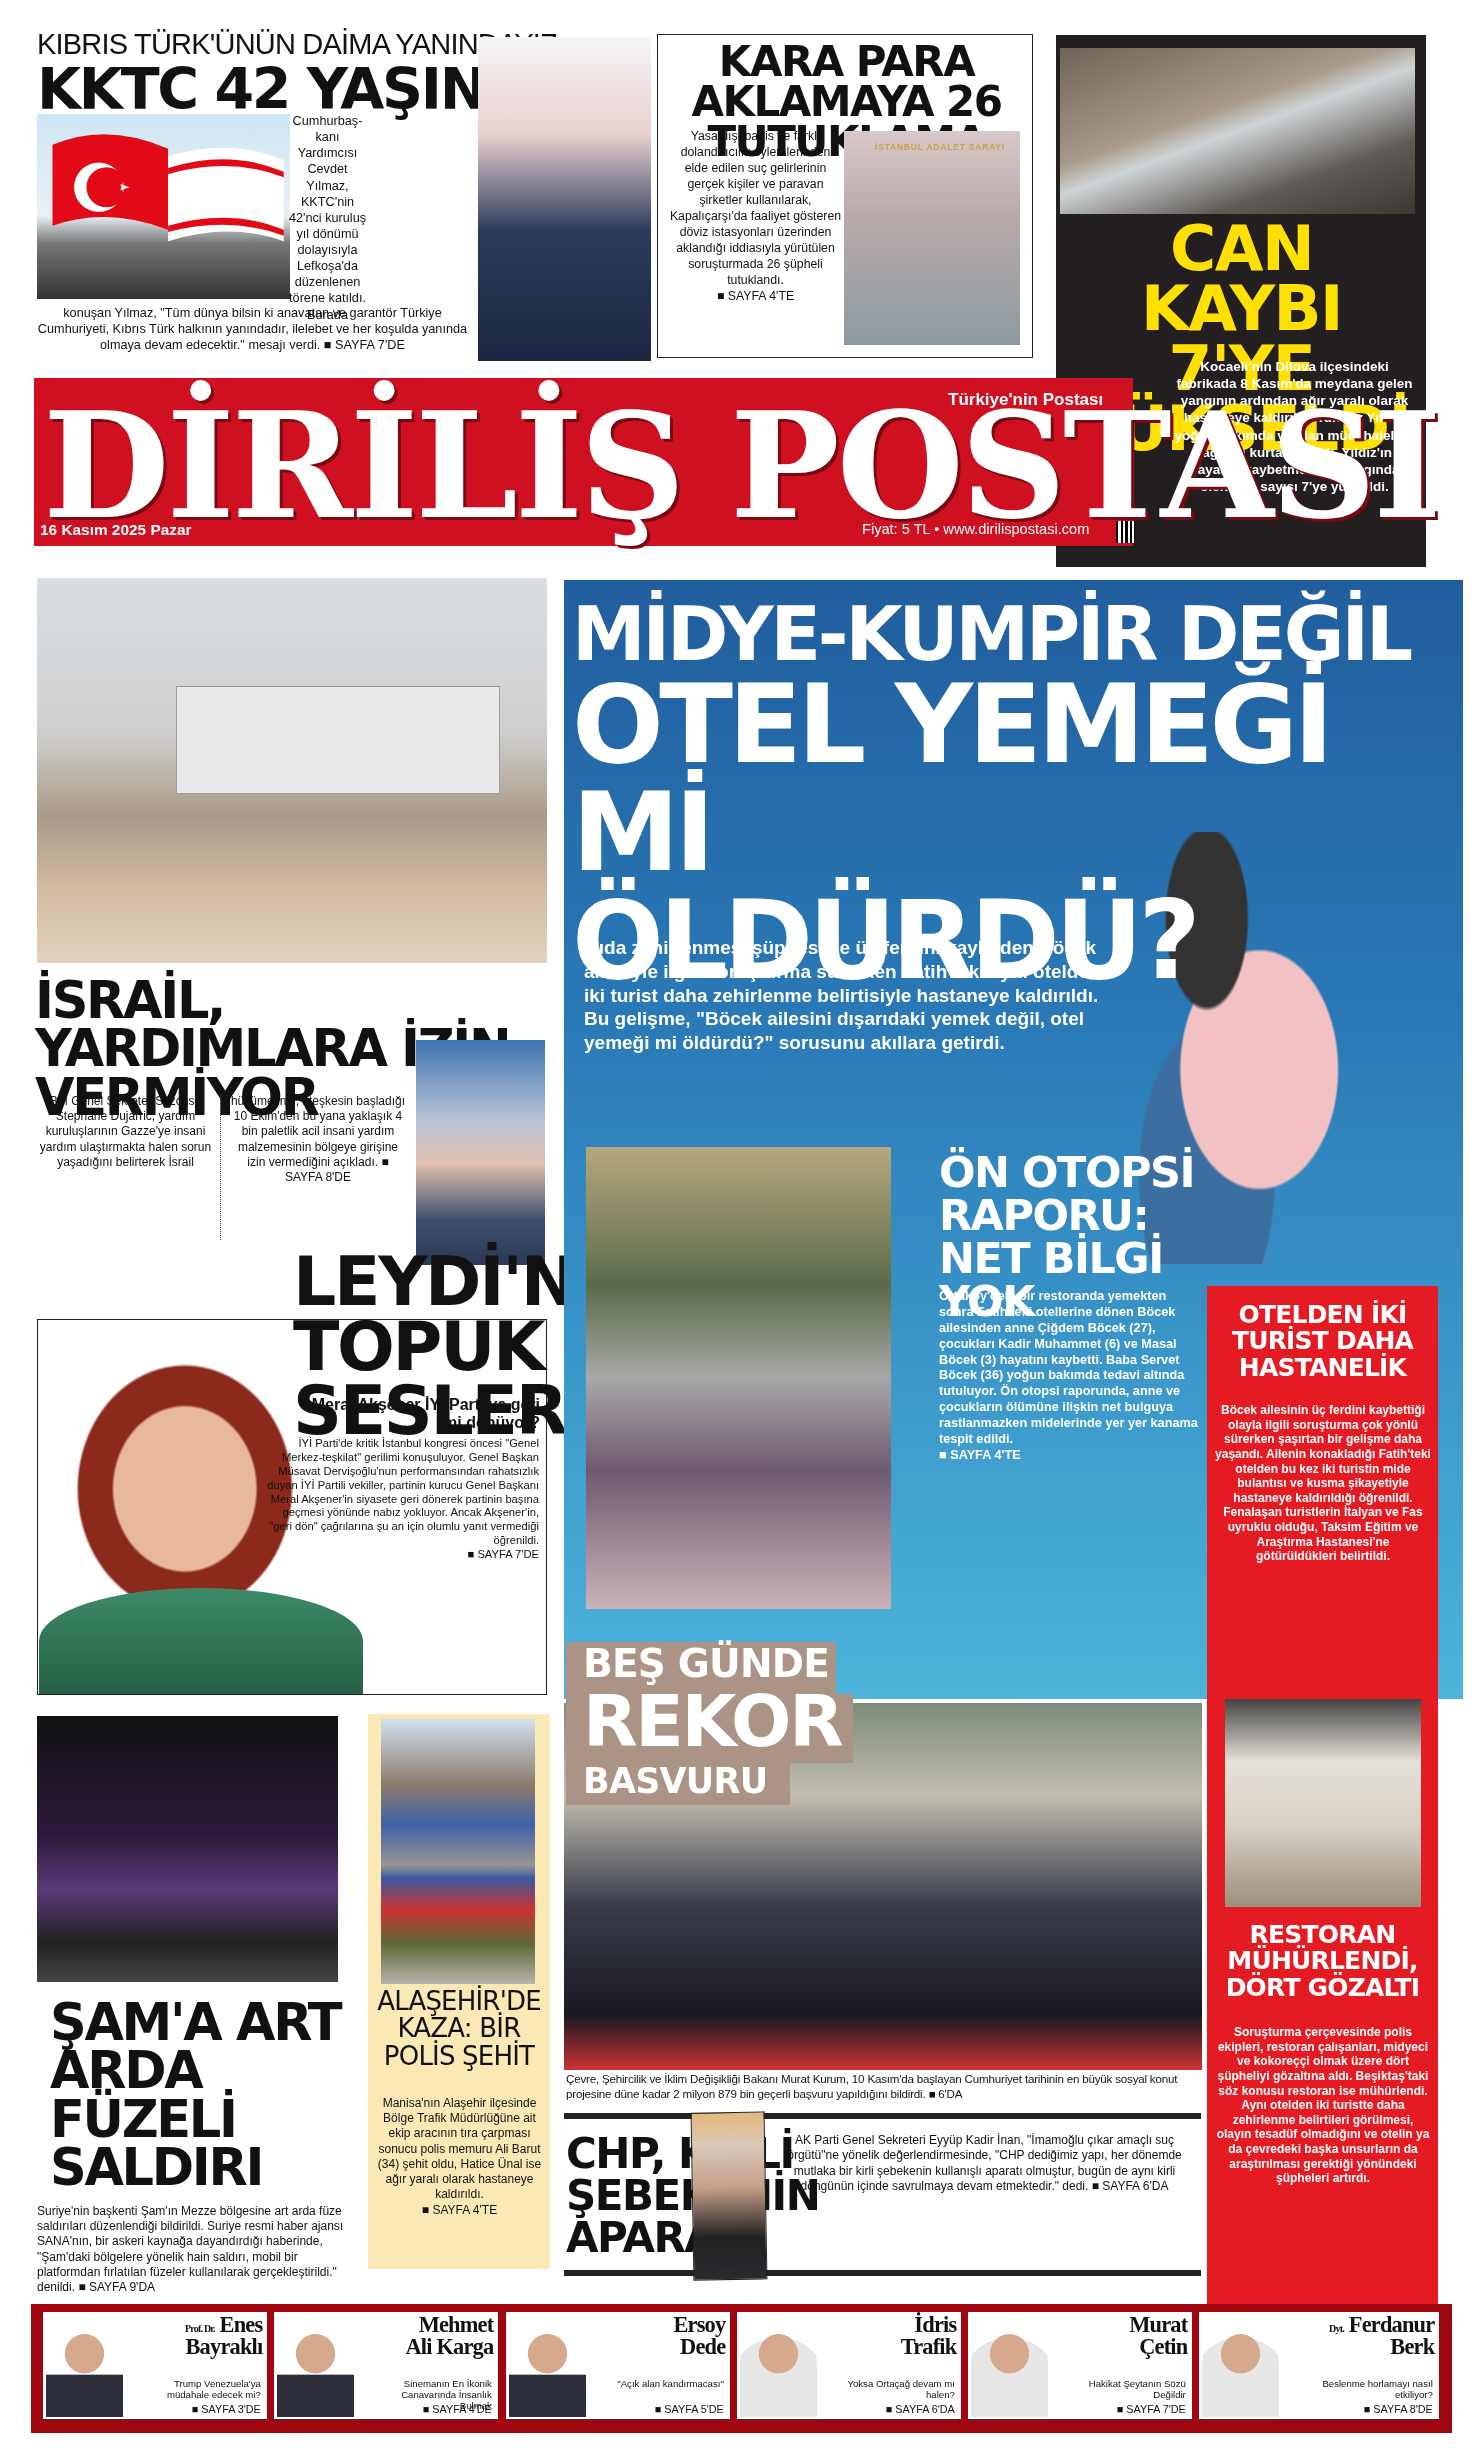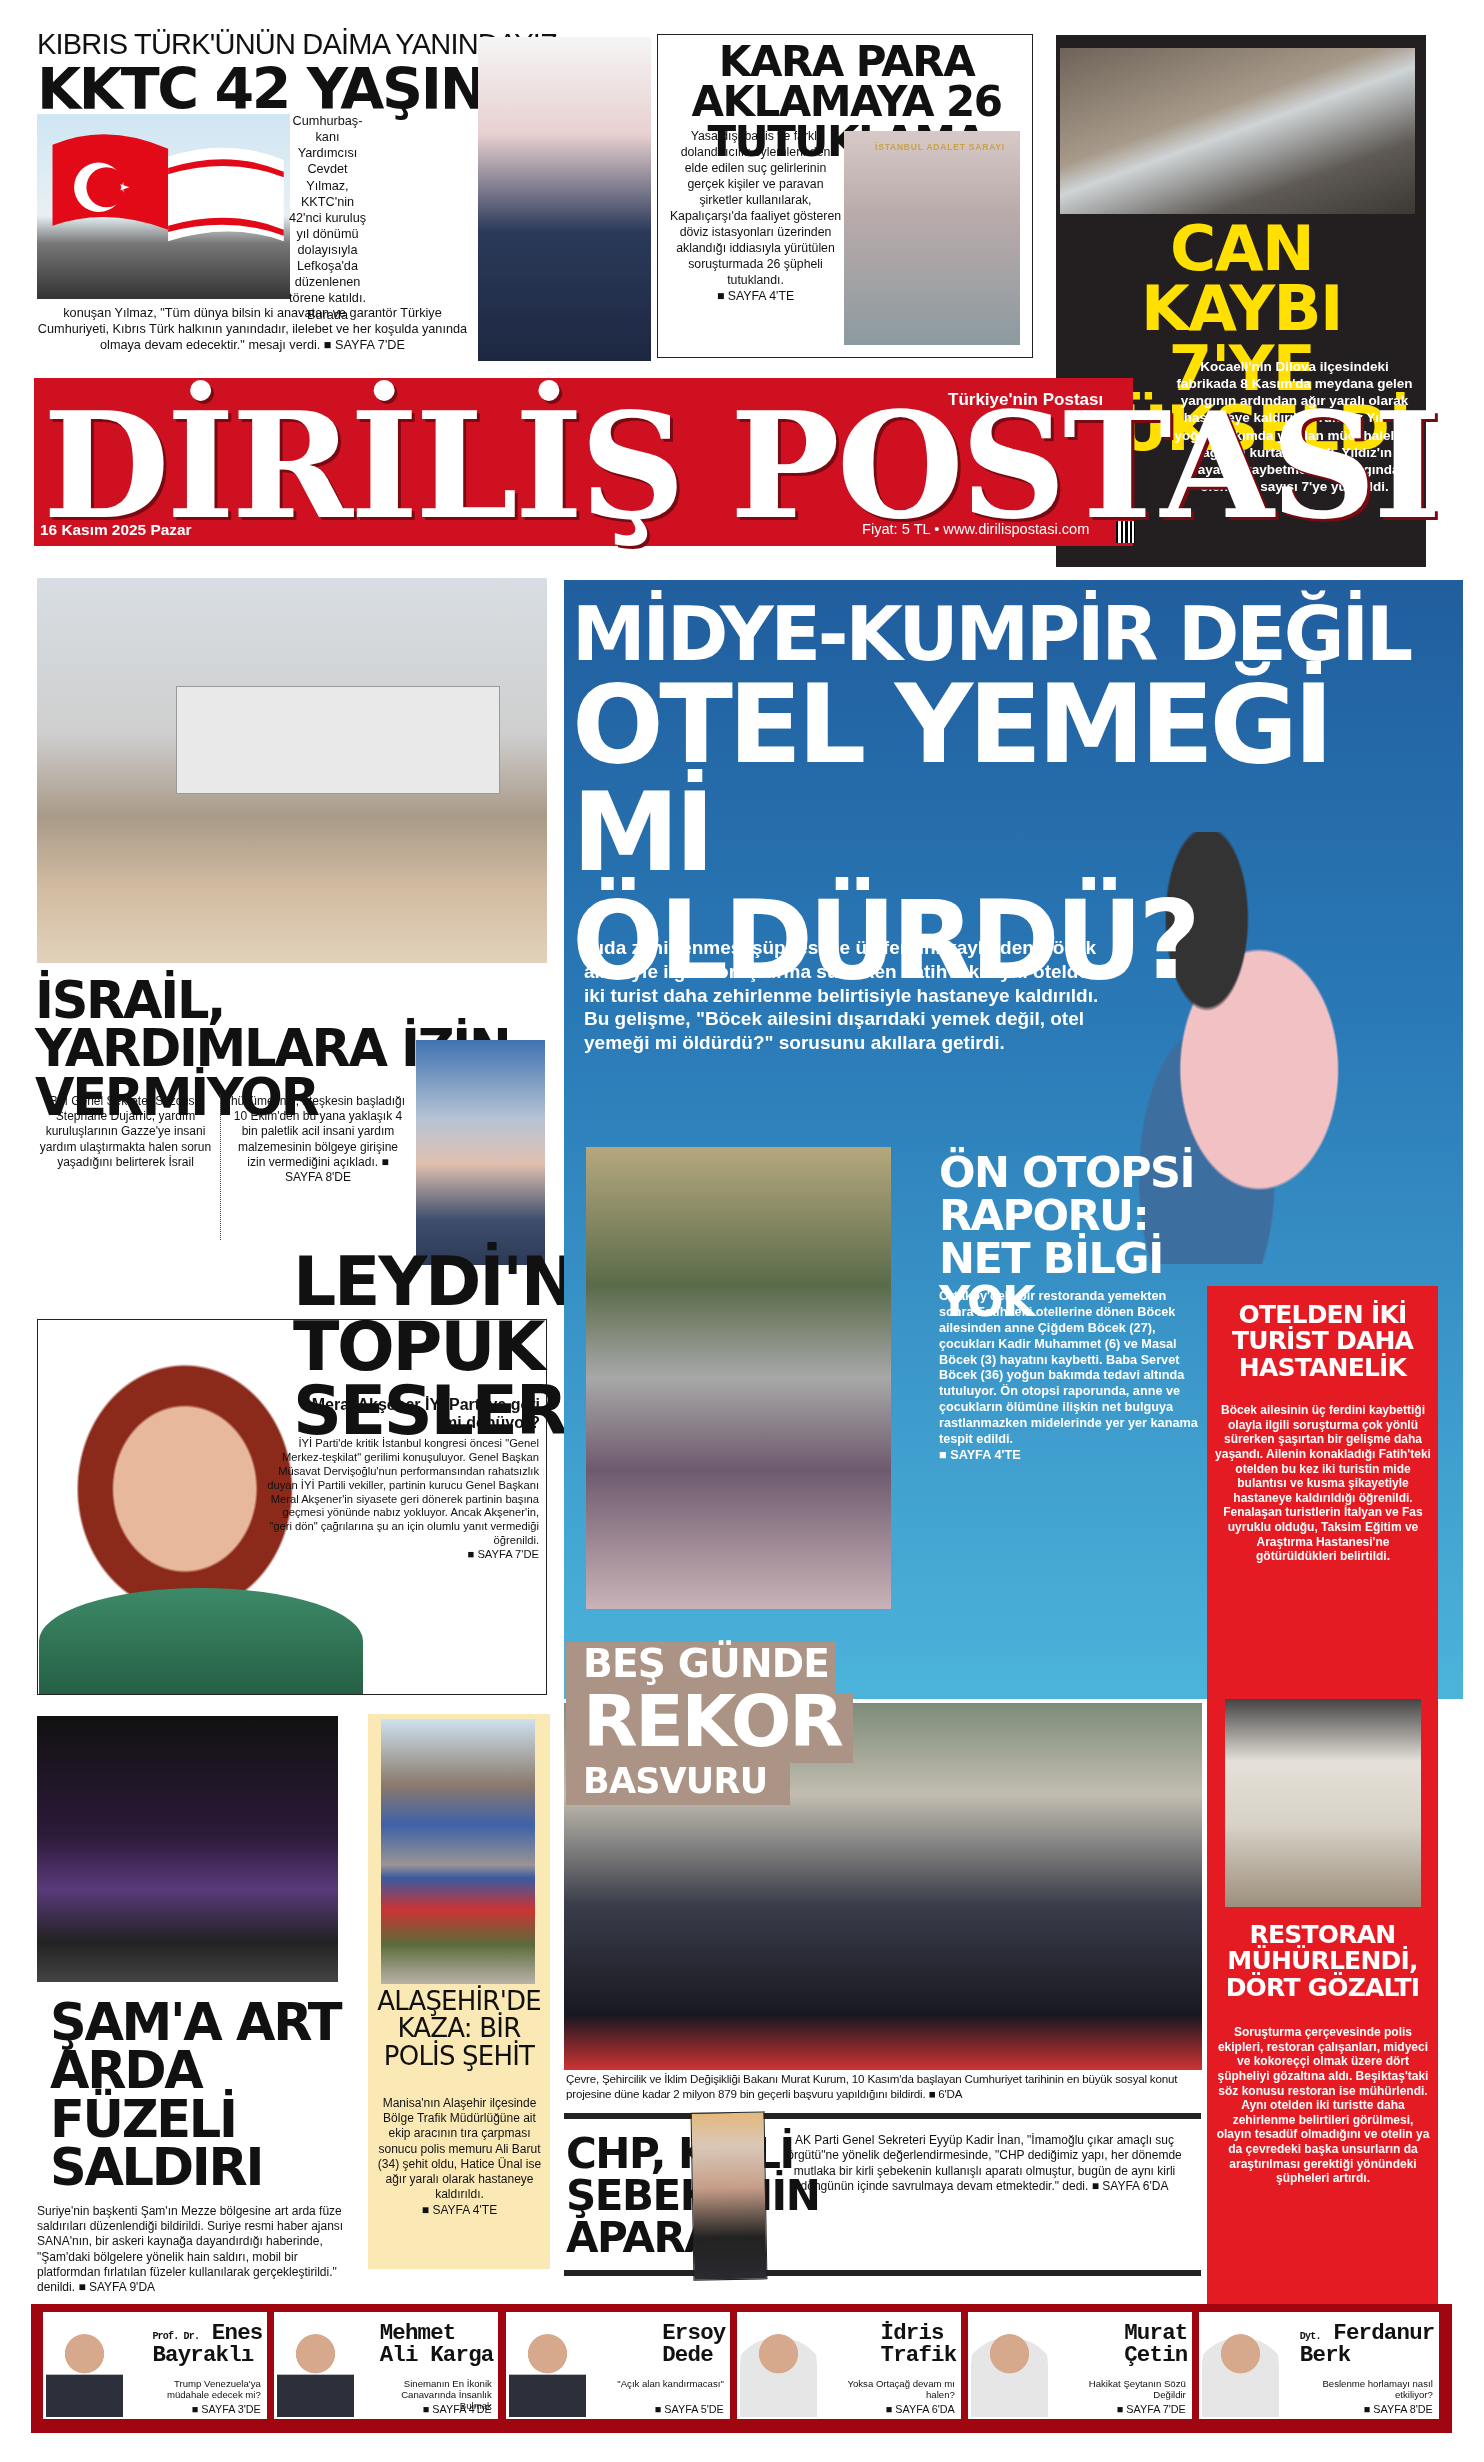--- a/index.html
+++ b/index.html
@@ -96,21 +96,21 @@
   #chp-rule2{left:564px;top:2270px;width:637px;height:6.2px;background:#222}
   #chp-title{left:566px;top:2133px;width:231px;font-size:42px;letter-spacing:-1.5px;line-height:1.0}
   #chp-photo{left:692px;top:2112px;width:74px;height:168px;background:linear-gradient(180deg,#e3b87c 0%,#d9c8b8 20%,#c69e88 45%,#222 75%,#2a2a30 100%);border:1.5px solid #222;transform:rotate(-1deg)}
   #chp-body{left:768px;top:2133px;width:433px;font-size:12px;line-height:1.28;text-align:center}
 
   
   #cols{left:31px;top:2304px;width:1421px;height:129px;background:#a0060f}
   .col{position:absolute;top:2312px;height:108px;background:#fff;border-bottom:1.5px solid #333}
   .col .face{position:absolute;left:3.1px;top:3.1px;width:77px;height:102px;border-radius:50% 50% 0 0;background:radial-gradient(circle at 50% 38%,#d6a98c 0 26%,transparent 27%),radial-gradient(circle at 50% 70%,#e6e6e6 0 60%,transparent 61%)}
   .col .face.dark{background:radial-gradient(circle at 50% 38%,#d6a98c 0 26%,transparent 27%),linear-gradient(180deg,transparent 58%,#2d2f3a 59%)}
-  .col .nm{position:absolute;right:4.6px;top:10px;font-family:Liberation Mono, monospace;font-weight:bold;font-size:22.4px;line-height:1.0;letter-spacing:-0.8px}
+  .col .nm{position:absolute;right:4.6px;top:2px;text-align:right;font-family:Liberation Serif, serif;font-weight:bold;font-size:22.4px;line-height:1.0;letter-spacing:-0.8px}
   .col .ttl{font-size:10px}
   .col .tx{position:absolute;right:6.2px;top:66px;width:116px;text-align:right;font-size:9.6px;line-height:1.15}
   .col .pg{position:absolute;right:6.2px;top:91px;font-size:10.8px}
 </style>
 </head>
 <body>
 
 <div class="abs" id="kktc-kicker">KIBRIS TÜRK'ÜNÜN DAİMA YANINDAYIZ</div>
 <div class="abs hl" id="kktc-title">KKTC 42 YAŞINDA</div>
 <div class="photo" id="flag">

